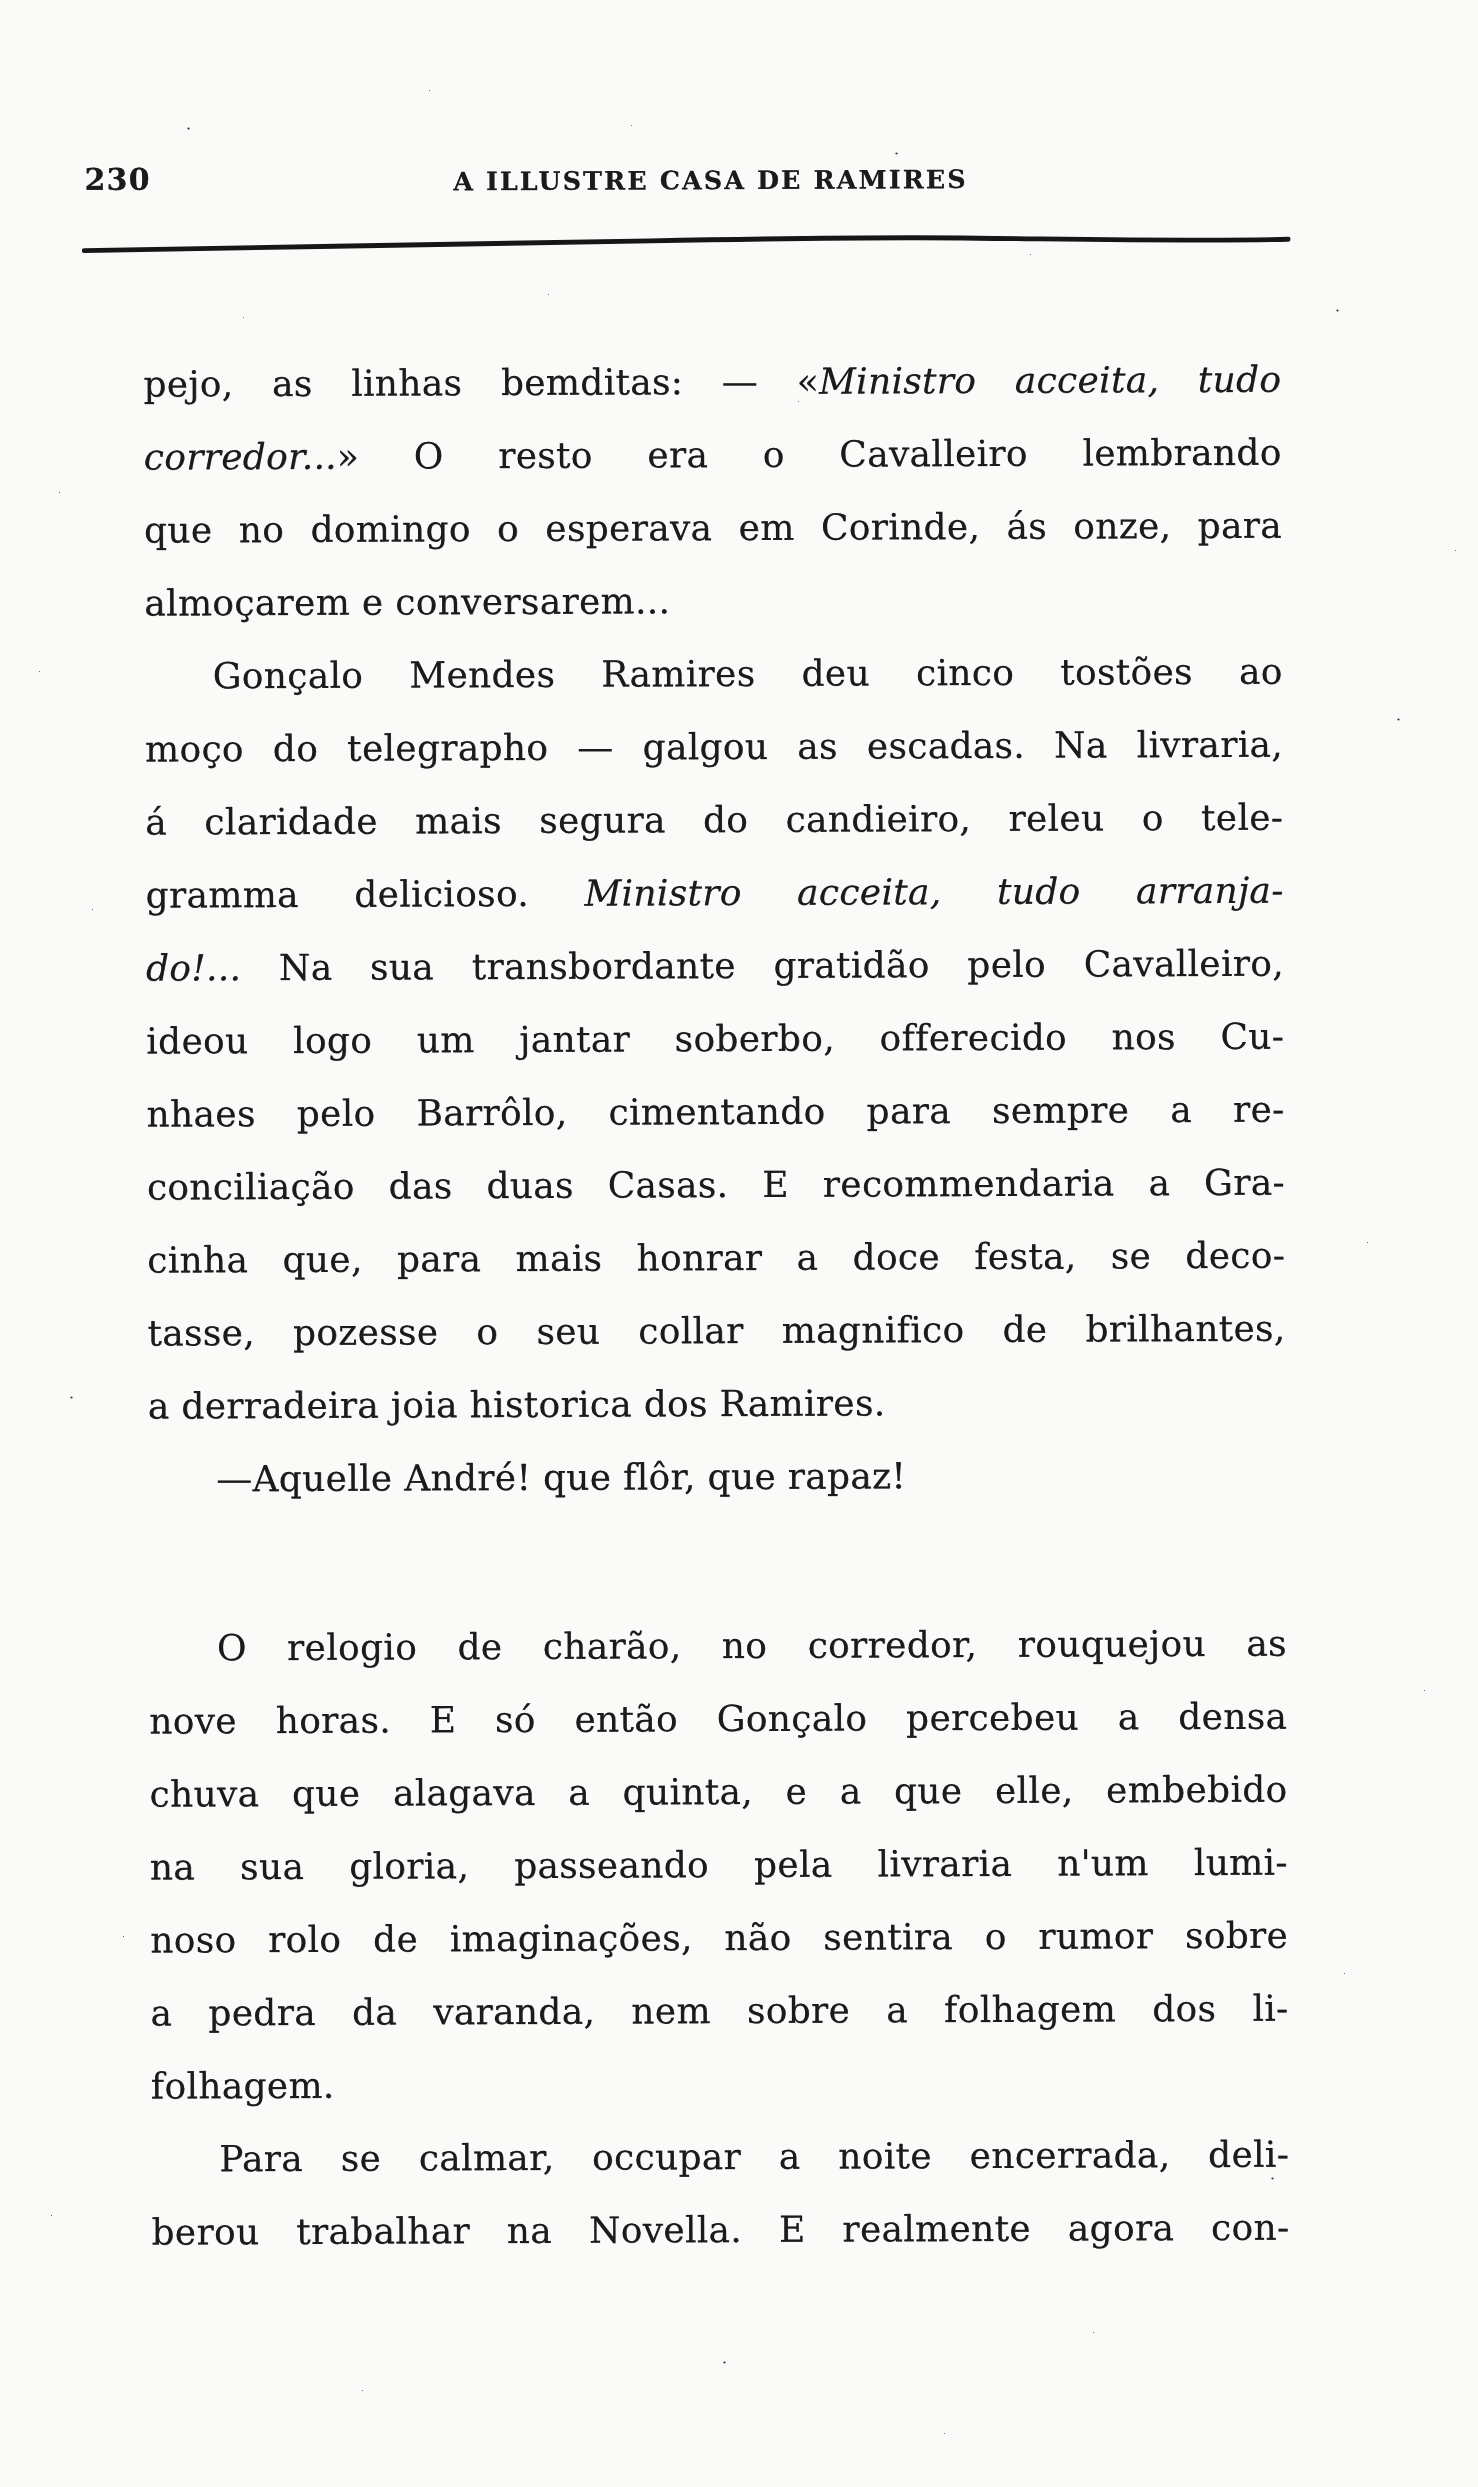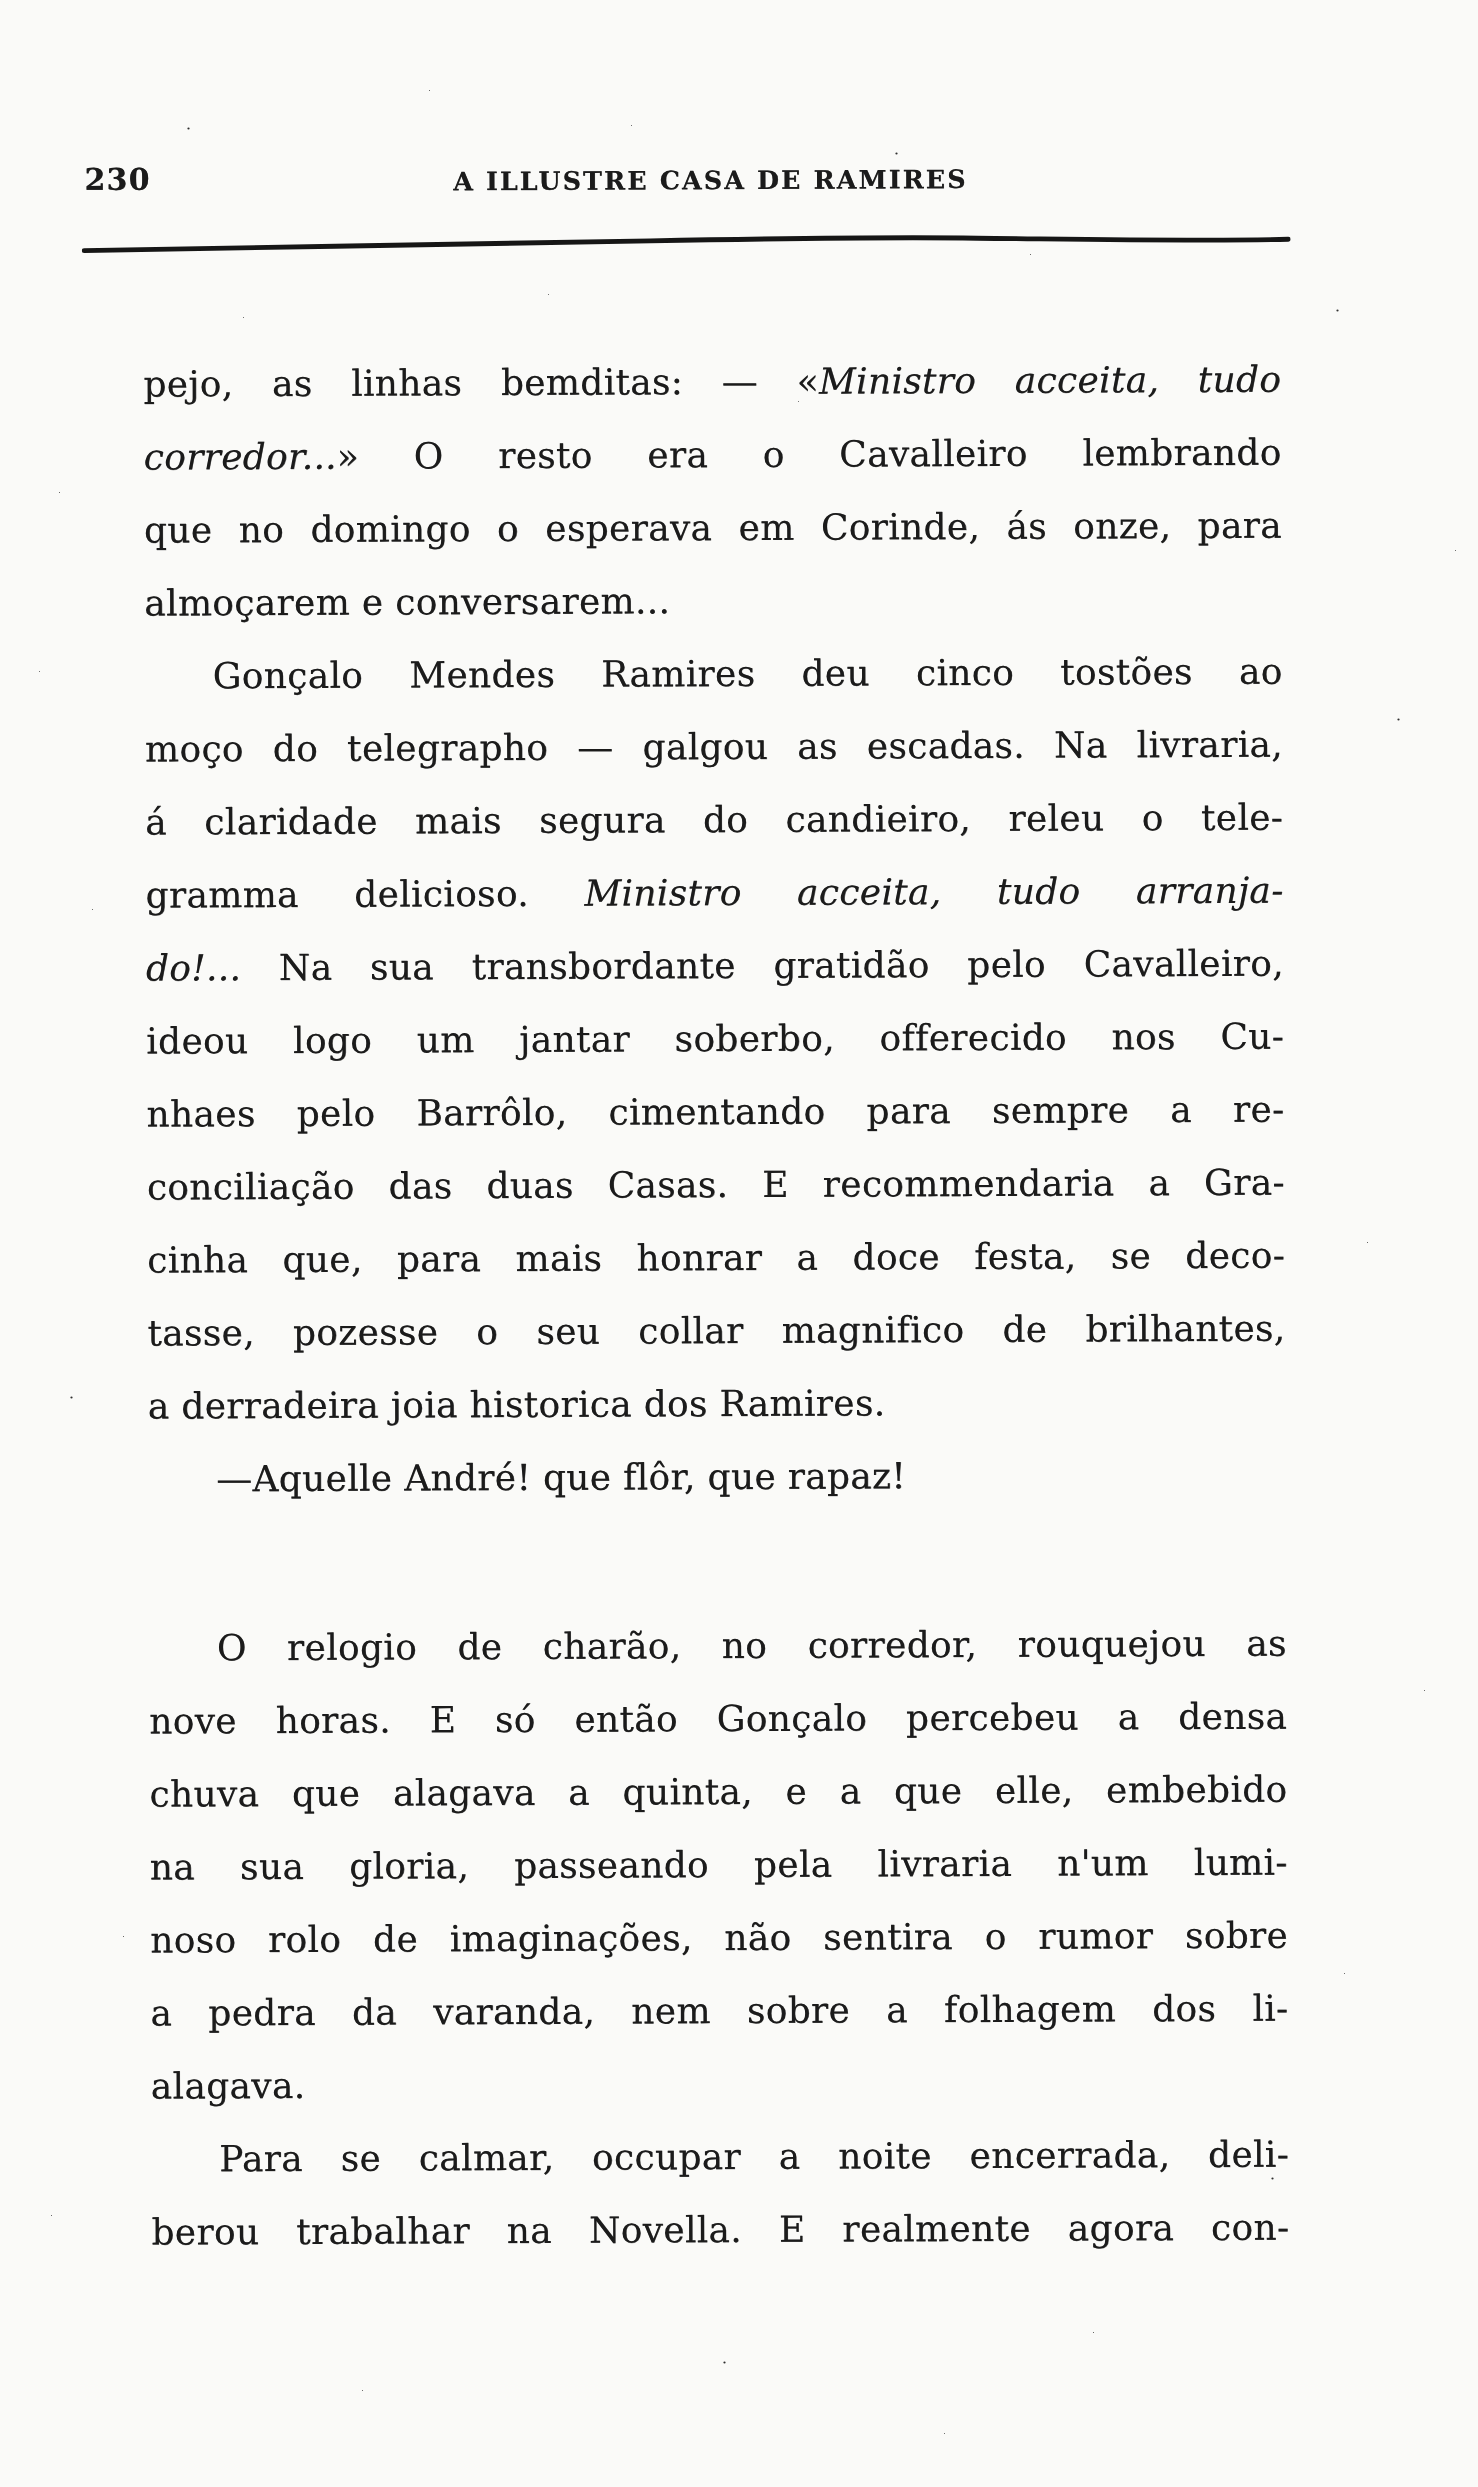--- a/index.html
+++ b/index.html
@@ -151,20 +151,20 @@
         <div class="line"><span>cinha que, para mais honrar a doce festa, se deco-</span></div>
         <div class="line"><span>tasse, pozesse o seu collar magnifico de brilhantes,</span></div>
         <div class="line end"><span>a derradeira joia historica dos Ramires.</span></div>
         <div class="line indent end section-break"><span>—Aquelle André! que flôr, que rapaz!</span></div>
         <div class="line indent"><span>O relogio de charão, no corredor, rouquejou as</span></div>
         <div class="line"><span>nove horas. E só então Gonçalo percebeu a densa</span></div>
         <div class="line"><span>chuva que alagava a quinta, e a que elle, embebido</span></div>
         <div class="line"><span>na sua gloria, passeando pela livraria n'um lumi-</span></div>
         <div class="line"><span>noso rolo de imaginações, não sentira o rumor sobre</span></div>
         <div class="line"><span>a pedra da varanda, nem sobre a folhagem dos li-</span></div>
-        <div class="line end"><span>alagava.</span></div>
+        <div class="line end"><span>folhagem.</span></div>
         <div class="line indent"><span>Para se calmar, occupar a noite encerrada, deli-</span></div>
         <div class="line"><span>berou trabalhar na Novella. E realmente agora con-</span></div>
       </main>
 
   </div>
 </div>
 
 
 </body></html>

